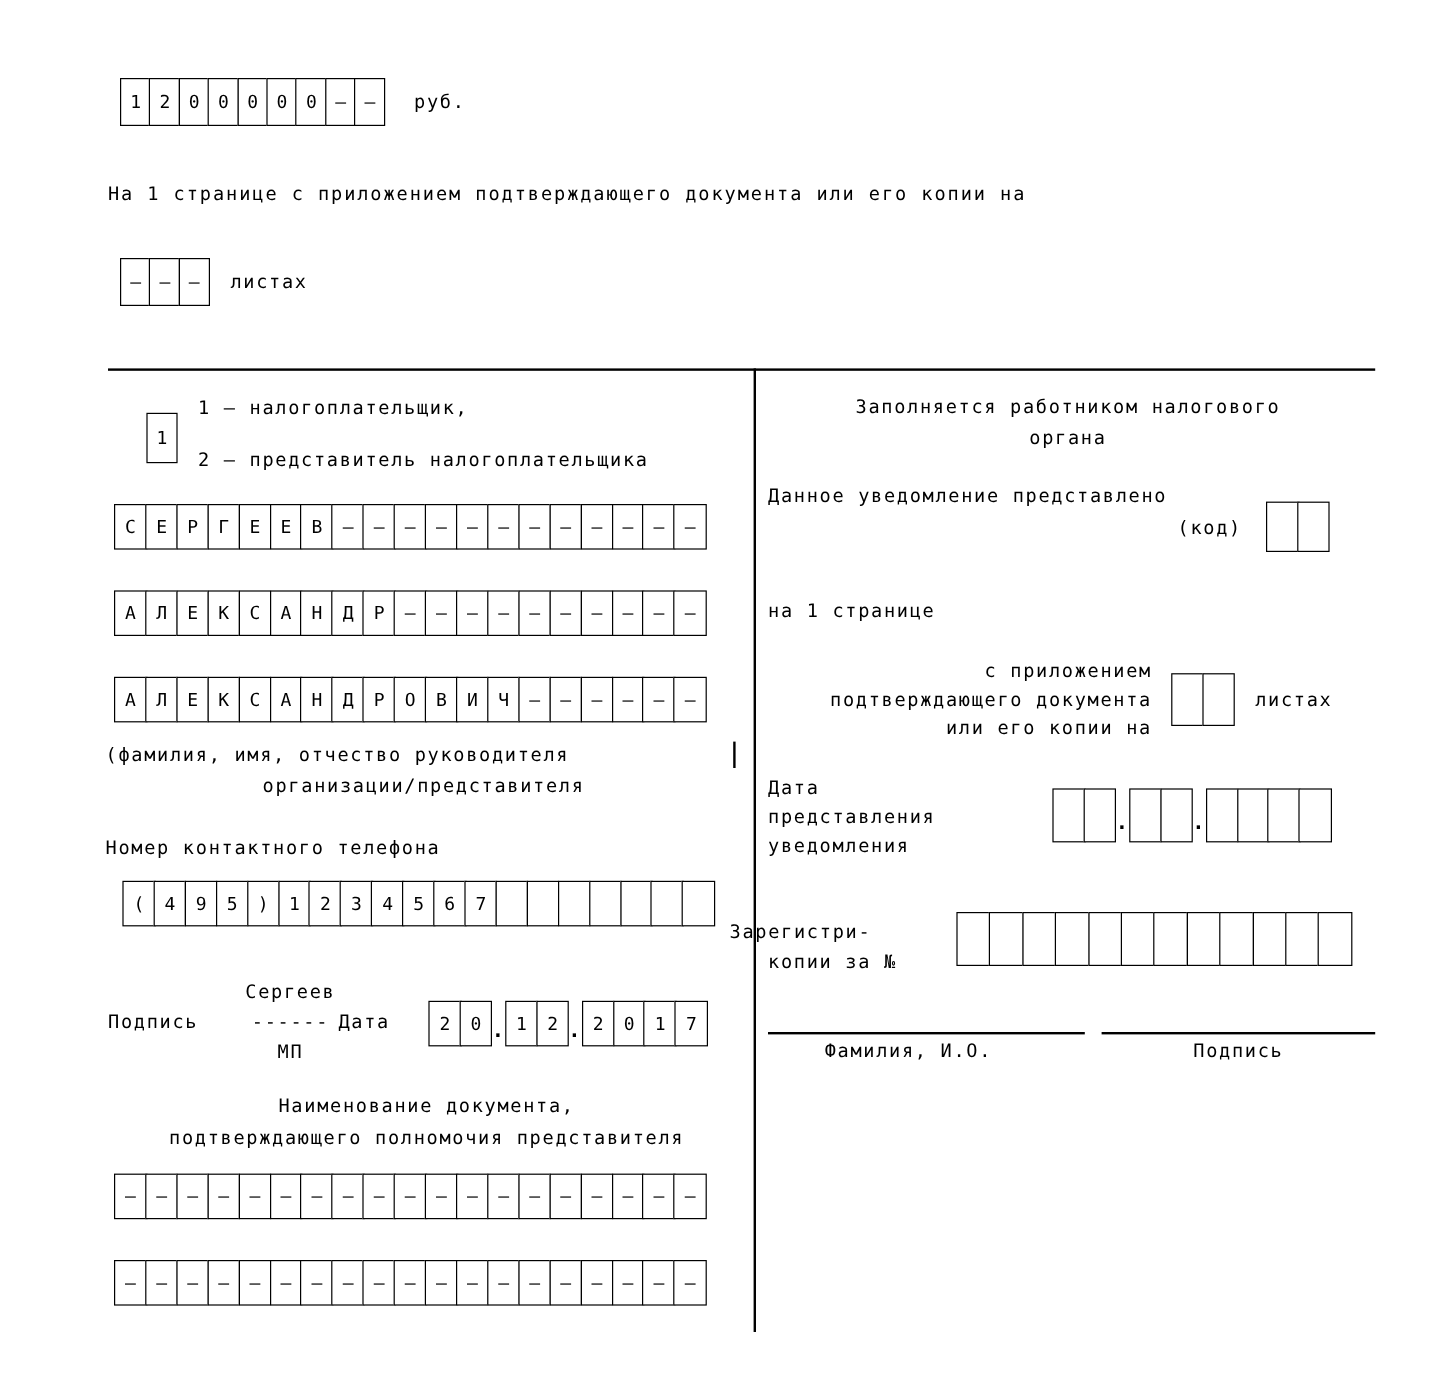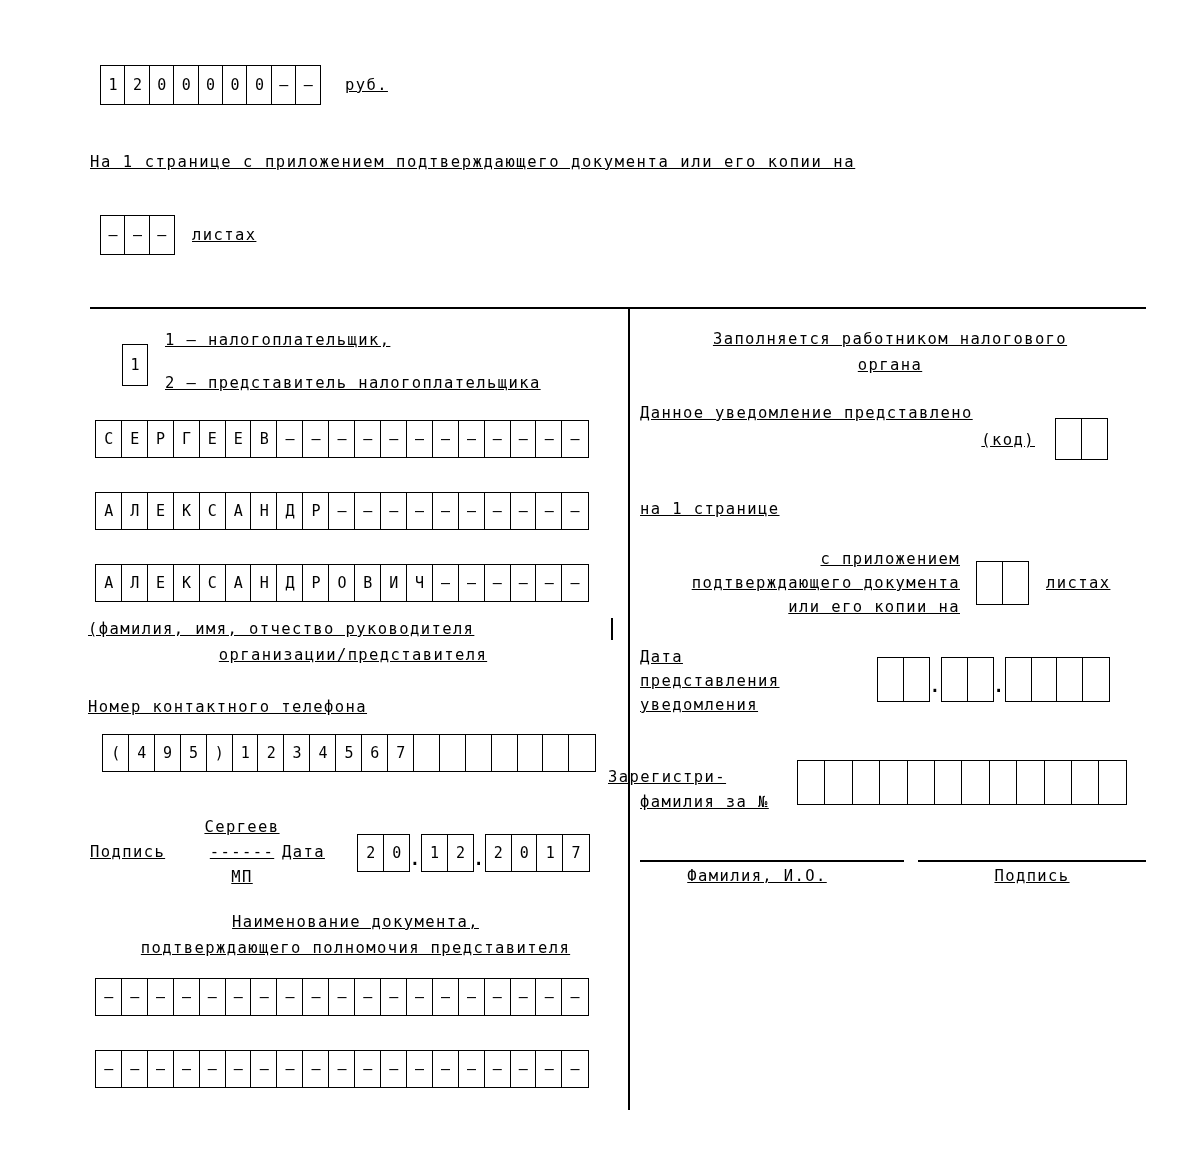--- a/index.html
+++ b/index.html
@@ -22,21 +22,21 @@
     border: 1.6px solid #000;
     margin-right: -1.6px;
     display: flex;
     align-items: center;
     justify-content: center;
     font-size: 15px;
     line-height: 1;
     background: #fff;
   }
 
-  .txt { font-size: 15.5px; letter-spacing: 1.4px; white-space: pre; text-decoration: underline; }
+  .txt { font-size: 15.5px; letter-spacing: 1.4px; white-space: pre; }
   .txt.lead { letter-spacing: 1.6px; }
 
   
   .abs { position: absolute; }
 
   .hr {
     position: absolute;
     background: #000;
     height: 2px;
   }
@@ -299,21 +299,21 @@
     <div class="dot" style="padding-bottom:6px;">.</div>
     <div class="cells">
       <div class="cell" style="width:27.5px;height:45px;"></div>
       <div class="cell" style="width:27.5px;height:45px;"></div>
       <div class="cell" style="width:27.5px;height:45px;"></div>
       <div class="cell" style="width:27.5px;height:45px;"></div>
     </div>
   </div>
 
   <div class="abs txt" style="left:608px; top:768px;">Зарегистри-</div>
-  <div class="abs txt" style="left:640px; top:793px;">фамилия за №</div>
+  <div class="abs txt" style="left:640px; top:793px;">копии за №</div>
 
   <div class="abs cells" style="left:797px; top:760px;">
     <div class="cell" style="width:29px;height:45px;"></div>
     <div class="cell" style="width:29px;height:45px;"></div>
     <div class="cell" style="width:29px;height:45px;"></div>
     <div class="cell" style="width:29px;height:45px;"></div>
     <div class="cell" style="width:29px;height:45px;"></div>
     <div class="cell" style="width:29px;height:45px;"></div>
     <div class="cell" style="width:29px;height:45px;"></div>
     <div class="cell" style="width:29px;height:45px;"></div>

